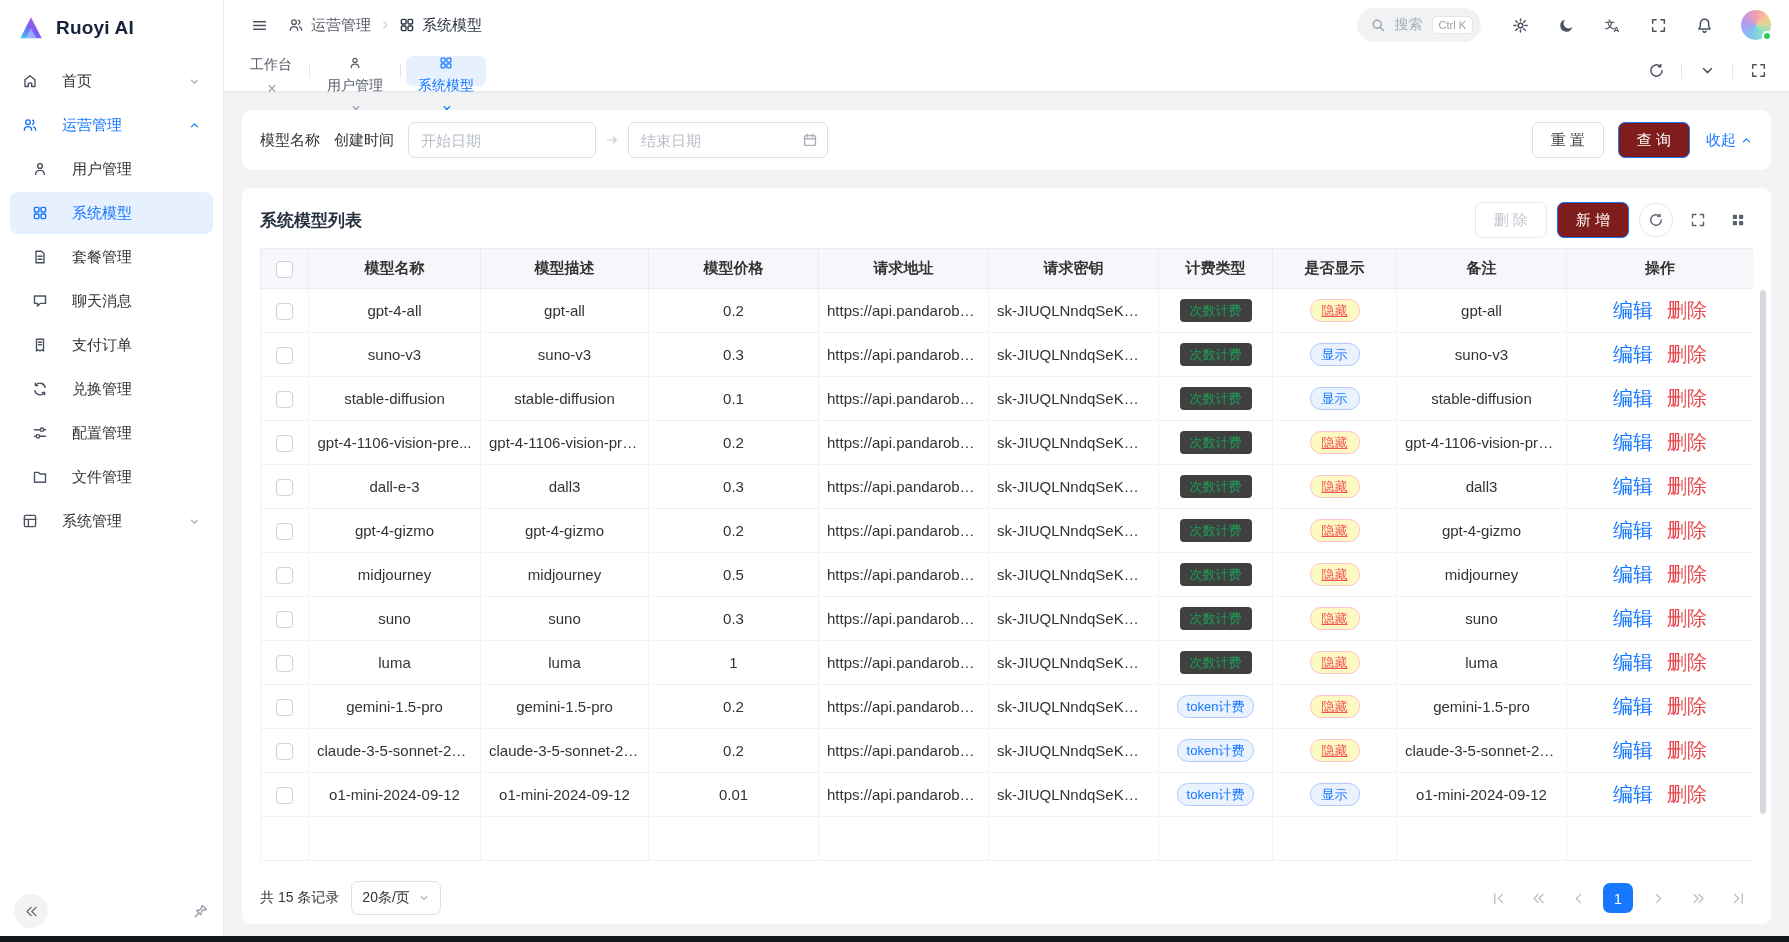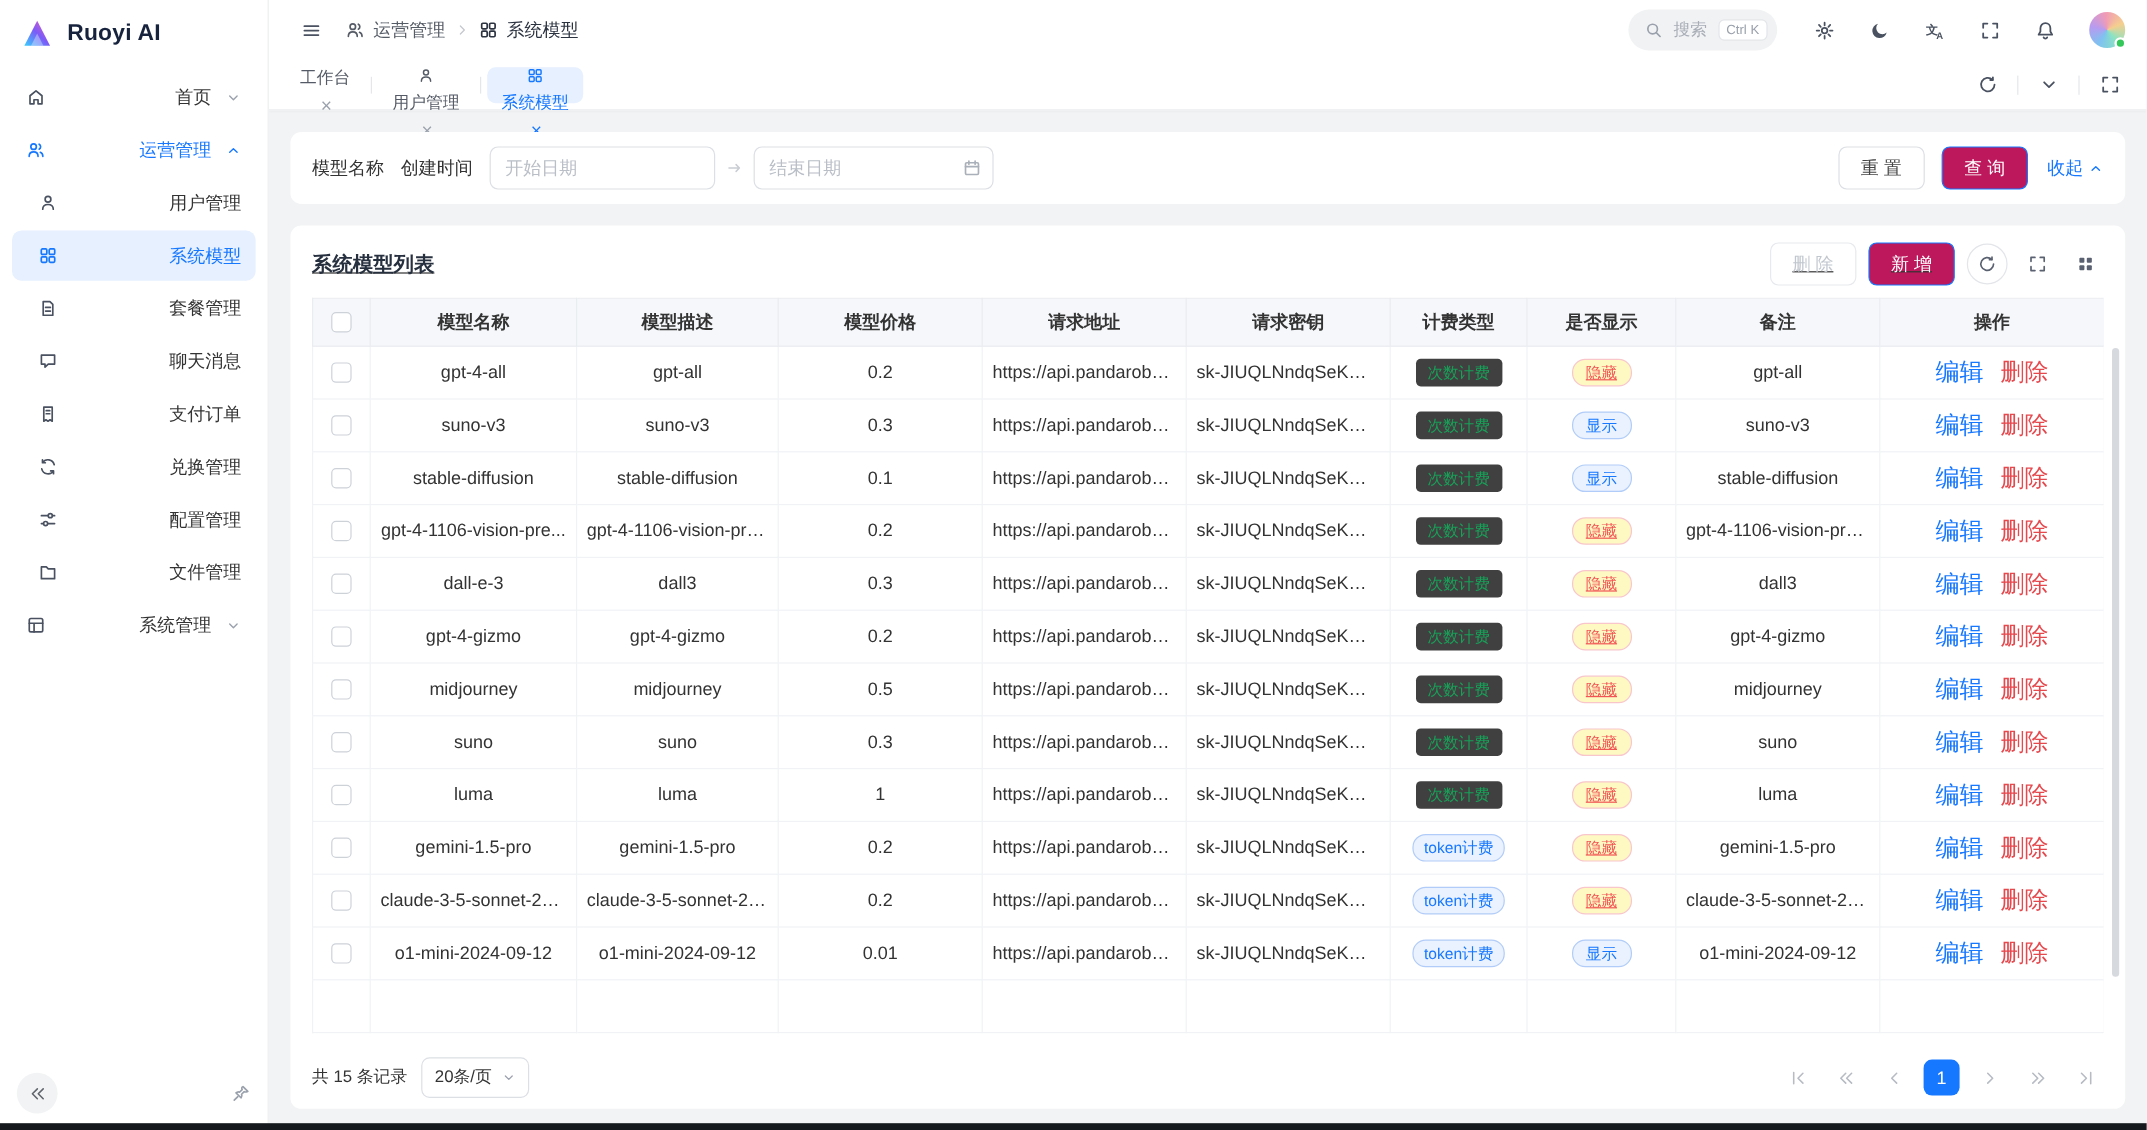--- a/index.html
+++ b/index.html
@@ -7,21 +7,21 @@
 body{font-family:"Liberation Sans","DejaVu Sans",sans-serif;font-size:15px;color:#333;background:#f2f3f5;overflow:hidden;position:relative;}
 .app{display:flex;width:100%;height:100%;}
 .icn{display:inline-flex;align-items:center;justify-content:center;line-height:0;color:inherit;}
 .icn svg{width:16px;height:16px;}
 
 
 .sidebar{width:224px;background:#fff;flex-shrink:0;position:relative;border-right:1px solid #edeef0;}
 .logo{height:56px;display:flex;align-items:center;gap:10px;padding:0 16px;cursor:pointer;}
 .brand-name{font-size:19px;font-weight:700;color:#17233d;letter-spacing:.2px;}
 .menu{padding:4px 10px;}
-.menu-item{height:42px;display:flex;align-items:center;gap:12px;padding:0 12px;border-radius:8px;margin-bottom:2px;color:#333;cursor:pointer;font-size:15px;text-align:right;}
+.menu-item{height:42px;display:flex;align-items:center;gap:24px;padding:0 12px;border-radius:8px;margin-bottom:2px;color:#333;cursor:pointer;font-size:15px;}
 .menu-item .icn{color:#4a5261;}
 .menu-item .mi-label{flex:1;white-space:nowrap;overflow:hidden;}
 .menu-item .chev{color:#9aa1ac;}
 .menu-item .chev svg{width:13px;height:13px;}
 .menu-item.parent-active{color:#1677ff;}
 .menu-item.parent-active .icn{color:#1677ff;}
 .menu-item.child{padding-left:22px;}
 .menu-item.active{background:#e6f0ff;color:#1677ff;}
 .menu-item.active .icn{color:#1677ff;}
 .sidebar-foot{position:absolute;left:0;right:0;bottom:14px;display:flex;align-items:center;justify-content:space-between;padding:0 14px;}
@@ -67,28 +67,28 @@
 .input.model-name{width:418px;}
 .range{display:flex;align-items:center;}
 .range .input{width:188px;}
 .range-arrow{width:32px;display:flex;align-items:center;justify-content:center;color:#c9cdd4;}
 .range-arrow svg{width:14px;height:14px;}
 .date-wrap{position:relative;}
 .date-wrap .input{width:200px;padding-right:36px;}
 .date-wrap .cal{position:absolute;right:10px;top:10px;color:#aab0b9;}
 .spacer{flex:1;}
 .btn{height:36px;padding:0 18px;border-radius:7px;border:1px solid #dcdfe4;background:#fff;color:#444;font-size:15px;cursor:pointer;font-family:inherit;white-space:nowrap;}
-.btn.primary{background:#be185d;border-color:#1677ff;color:#fff;}
+.btn.primary{background:#7f1d1d;border-color:#1677ff;color:#fff;}
 .btn.disabled{color:#c2c7cf;border-color:#e7e9ed;cursor:not-allowed;}
 .collapse-link{display:flex;align-items:center;gap:4px;color:#1677ff;font-size:15px;font-weight:500;cursor:pointer;margin-left:2px;text-decoration:none;}
 .collapse-link .icn svg{width:13px;height:13px;}
 
 
 .table-card{height:736px;background:#fff;border-radius:9px;padding:12px 18px 0;position:relative;display:flex;flex-direction:column;}
-.toolbar{height:40px;display:flex;align-items:center;margin-bottom:8px;text-decoration:underline;}
+.toolbar{height:40px;display:flex;align-items:center;margin-bottom:8px;}
 .panel-title{font-size:17px;font-weight:600;color:#27303f;}
 .toolbar-right{margin-left:auto;display:flex;align-items:center;gap:10px;}
 .icon-circle{width:34px;height:34px;border:1px solid #e3e5e9;border-radius:50%;display:flex;align-items:center;justify-content:center;color:#5a6170;cursor:pointer;background:#fff;}
 .icon-plain{width:30px;height:30px;display:flex;align-items:center;justify-content:center;color:#5a6170;cursor:pointer;background:none;border:none;}
 .table-wrap{height:624px;overflow:hidden;}
 table{width:100%;border-collapse:collapse;table-layout:fixed;}
 th{height:40px;background:#f5f7fa;font-size:15px;font-weight:600;color:#333;border:1px solid #e9ecf0;text-align:center;padding:0 6px;}
 td{height:44px;border:1px solid #f0f2f5;font-size:15px;color:#333;text-align:center;white-space:nowrap;overflow:hidden;text-overflow:ellipsis;padding:0 8px;}
 .cb{display:inline-block;width:17px;height:17px;border:1.5px solid #cdd2d9;border-radius:4px;background:#fff;vertical-align:middle;cursor:pointer;}
 .tag{display:inline-block;font-size:13px;line-height:1;padding:5px 10px;border-radius:4px;}

